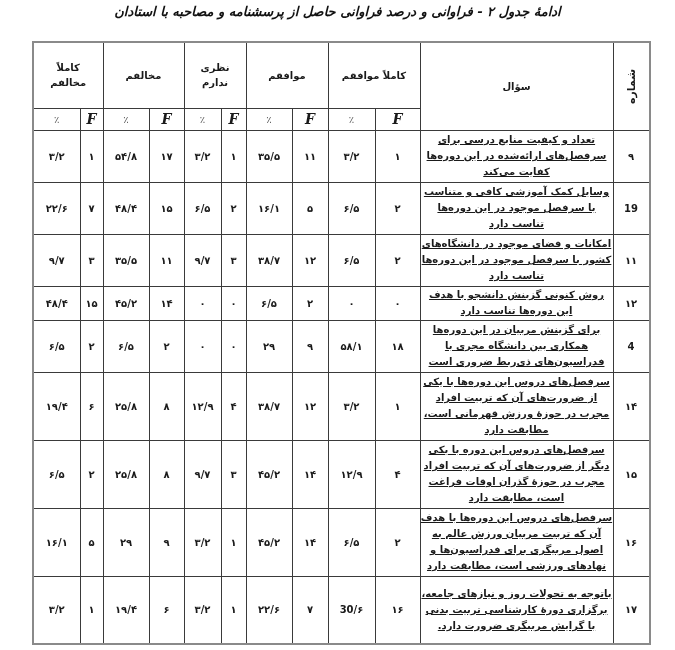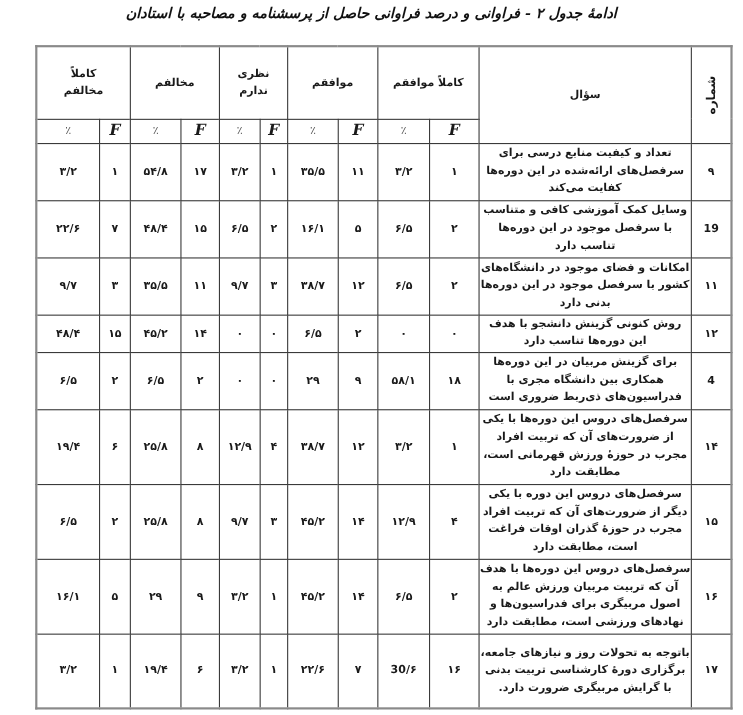--- a/index.html
+++ b/index.html
@@ -13,21 +13,21 @@
   table.data td, table.data th { border: 1px solid #3a3a3a; padding: 0; text-align: center;
                vertical-align: middle; font-size: 10px; font-weight: bold; }
   table.data { border: 2px solid #8a8a8a; }
   th.grp { font-size: 11px; font-weight: bold; line-height: 15px; }
   th.num-hdr { font-size: 10px; font-weight: bold; }
   .vert { display: inline-block; transform: rotate(-90deg); white-space: nowrap; font-size: 11px; }
   th.sub { height: 21px; font-weight: normal; }
   th.sub.f { font-family: "DejaVu Serif", serif; font-style: italic; font-weight: bold; font-size: 14px; }
   th.sub.p { font-size: 10px; color: #555; font-weight: normal; }
   td.q { text-align: center; font-size: 10.5px; font-weight: normal; line-height: 16px;
-         vertical-align: top; padding: 1px 4px; }
+         vertical-align: top; padding: 1px 4px; text-decoration: underline; }
   td.rownum { vertical-align: top; font-size: 10.5px; padding-top: 3px; font-weight: bold; }
   td.v { font-size: 10px; font-weight: bold; }
 </style>
 </head>
 <body>
 
 <div class="caption">ادامهٔ جدول ۲ -  فراوانی و درصد فراوانی حاصل از پرسشنامه و مصاحبه با استادان</div>
 
 <table class="data">
   <colgroup>
@@ -45,21 +45,21 @@
     <col style="width:47px">
   </colgroup>
   <thead>
     <tr style="height:66px">
       <th class="num-hdr" rowspan="2"><span class="vert">شماره</span></th>
       <th class="grp" rowspan="2">سؤال</th>
       <th class="grp" colspan="2">کاملاً موافقم</th>
       <th class="grp" colspan="2">موافقم</th>
       <th class="grp" colspan="2" style="padding:16px 6px">نظری ندارم</th>
       <th class="grp" colspan="2">مخالفم</th>
-      <th class="grp" colspan="2" style="padding:0 24px">کاملاً مخالفم</th>
+      <th class="grp" colspan="2" style="padding:0 8px">کاملاً مخالفم</th>
     </tr>
     <tr>
       <th class="sub f">F</th>
       <th class="sub p">٪</th>
       <th class="sub f">F</th>
       <th class="sub p">٪</th>
       <th class="sub f">F</th>
       <th class="sub p">٪</th>
       <th class="sub f">F</th>
       <th class="sub p">٪</th>
@@ -91,21 +91,21 @@
       <td class="v">۱۶/۱</td>
       <td class="v">۲</td>
       <td class="v">۶/۵</td>
       <td class="v">۱۵</td>
       <td class="v">۴۸/۴</td>
       <td class="v">۷</td>
       <td class="v">۲۲/۶</td>
     </tr>
     <tr style="height:52px">
       <td class="rownum">۱۱</td>
-      <td class="q">امکانات و فضای موجود در دانشگاه‌های کشور با سرفصل موجود در این دوره‌ها بدنی دارد</td>
+      <td class="q">امکانات و فضای موجود در دانشگاه‌های کشور با سرفصل موجود در این دوره‌ها تناسب دارد</td>
       <td class="v">۲</td>
       <td class="v">۶/۵</td>
       <td class="v">۱۲</td>
       <td class="v">۳۸/۷</td>
       <td class="v">۳</td>
       <td class="v">۹/۷</td>
       <td class="v">۱۱</td>
       <td class="v">۳۵/۵</td>
       <td class="v">۳</td>
       <td class="v">۹/۷</td>

